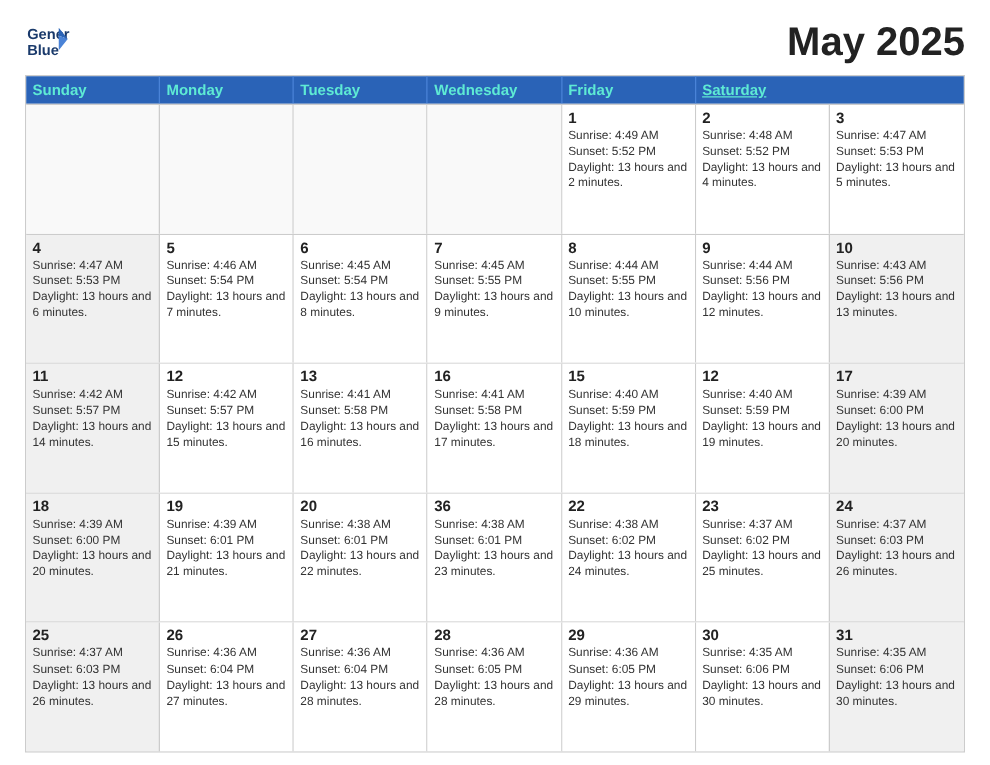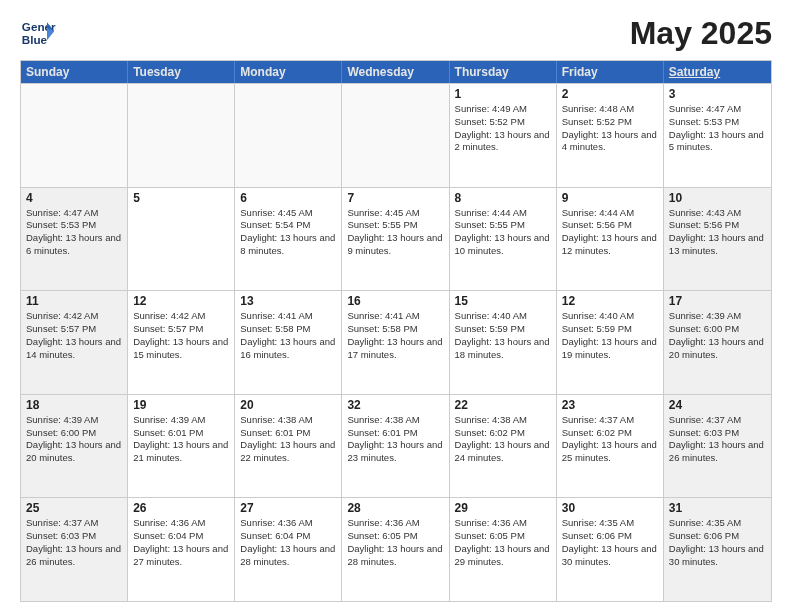--- a/index.html
+++ b/index.html
@@ -49,21 +49,21 @@
       display: flex;
       flex-direction: column;
       border: 1px solid #ccc;
     }
     .day-headers {
       display: grid;
       grid-template-columns: repeat(7, 1fr);
       background: #2a63b7;
     }
     .day-header {
-      color: #e5e5e5;
+      color: #5eead4;
       font-size: 12px;
       font-weight: bold;
       padding: 4px 5px;
       text-align: left;
       border-right: 1px solid #4a83d7;
     }
     .day-header:last-child { border-right: none; text-decoration: underline; }
     .calendar-grid {
       flex: 1;
       display: grid;
@@ -111,24 +111,23 @@
       </svg>
     </div>
     <div class="title-block">
       <div class="month-title">May 2025</div>
     </div>
   </div>
 
   <div class="calendar">
     <div class="day-headers">
     <div class="day-header">Sunday</div>
+        <div class="day-header">Monday</div>
         <div class="day-header">Tuesday</div>
-        <div class="day-header">Monday</div>
         <div class="day-header">Wednesday</div>
-        <div class="day-header">Thursday</div>
         <div class="day-header">Friday</div>
         <div class="day-header">Saturday</div>
       </div>
     <div class="calendar-grid">
     <div class="calendar-week">
           <div class="calendar-cell empty"></div>
           <div class="calendar-cell empty"></div>
           <div class="calendar-cell empty"></div>
           <div class="calendar-cell empty"></div>
           <div class="calendar-cell">
@@ -156,20 +155,24 @@
         <div class="calendar-week">
           <div class="calendar-cell shaded">
             <div class="cell-date">4</div>
             <div class="cell-info">Sunrise: 4:47 AM
 Sunset: 5:53 PM
 Daylight: 13 hours
 and 6 minutes.</div>
           </div>
           <div class="calendar-cell">
             <div class="cell-date">5</div>
+            <div class="cell-info">Sunrise: 4:46 AM
+Sunset: 5:54 PM
+Daylight: 13 hours
+and 7 minutes.</div>
           </div>
           <div class="calendar-cell">
             <div class="cell-date">6</div>
             <div class="cell-info">Sunrise: 4:45 AM
 Sunset: 5:54 PM
 Daylight: 13 hours
 and 8 minutes.</div>
           </div>
           <div class="calendar-cell">
             <div class="cell-date">7</div>
@@ -267,21 +270,21 @@
 and 21 minutes.</div>
           </div>
           <div class="calendar-cell">
             <div class="cell-date">20</div>
             <div class="cell-info">Sunrise: 4:38 AM
 Sunset: 6:01 PM
 Daylight: 13 hours
 and 22 minutes.</div>
           </div>
           <div class="calendar-cell">
-            <div class="cell-date">32</div>
+            <div class="cell-date">36</div>
             <div class="cell-info">Sunrise: 4:38 AM
 Sunset: 6:01 PM
 Daylight: 13 hours
 and 23 minutes.</div>
           </div>
           <div class="calendar-cell">
             <div class="cell-date">22</div>
             <div class="cell-info">Sunrise: 4:38 AM
 Sunset: 6:02 PM
 Daylight: 13 hours

